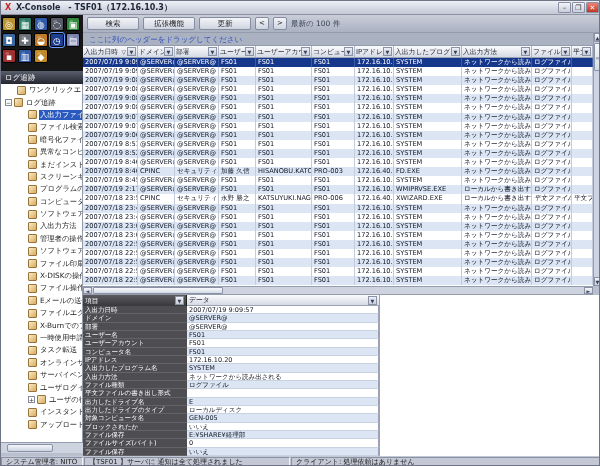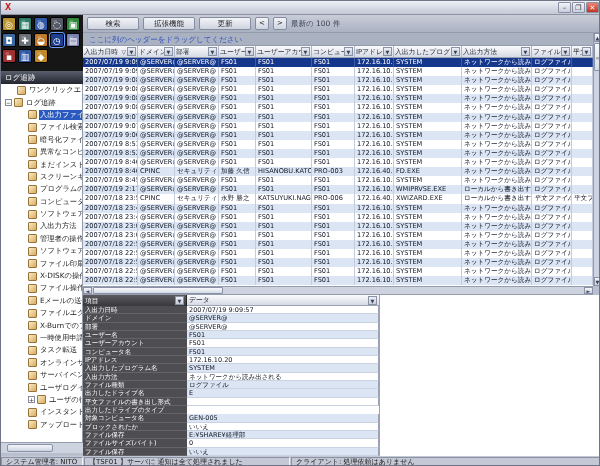--- a/index.html
+++ b/index.html
@@ -115,20 +115,21 @@
   .st-server{width:206px;}
   .st-client{flex:1;}
 </style>
 </head>
 <body>
 
 <div id="app">
 
   <div class="titlebar">
     <span class="app-icon">X</span>
+    <span class="title-text">X-Console　- TSF01（172.16.10.3）</span>
     <span class="win-btns">
       <span class="win-btn">–</span>
       <span class="win-btn">❐</span>
       <span class="win-btn close">✕</span>
     </span>
   </div>
 
   <div class="iconpanel">
       <div class="icon-row">
         <span class="dock-icon" style="background: radial-gradient(circle at 35% 30%, rgba(255, 255, 255, 0.2) 15%, transparent 16%), rgb(184, 146, 46);">◎</span>
@@ -717,30 +718,31 @@
           <span class="dr-val">SYSTEM</span>
         </div>
         <div class="detail-row">
           <span class="dr-item">入出力方法</span>
           <span class="dr-val">ネットワークから読み出される</span>
         </div>
         <div class="detail-row odd">
           <span class="dr-item">ファイル種類</span>
           <span class="dr-val">ログファイル</span>
         </div>
+        <div class="detail-row">
+          <span class="dr-item">平文ファイルの書き出し形式</span>
+          <span class="dr-val"></span>
+        </div>
         <div class="detail-row odd">
           <span class="dr-item">出力したドライブ名</span>
           <span class="dr-val">E</span>
         </div>
         <div class="detail-row">
-          <span class="dr-item">平文ファイルの書き出し形式</span>
-          <span class="dr-val"></span>
-        </div>
-        <div class="detail-row">
           <span class="dr-item">出力したドライブのタイプ</span>
+          <span class="dr-val">ローカルディスク</span>
         </div>
         <div class="detail-row odd">
           <span class="dr-item">対象コンピュータ名</span>
           <span class="dr-val">GEN-005</span>
         </div>
         <div class="detail-row">
           <span class="dr-item">ブロックされたか</span>
           <span class="dr-val">いいえ</span>
         </div>
         <div class="detail-row odd">

